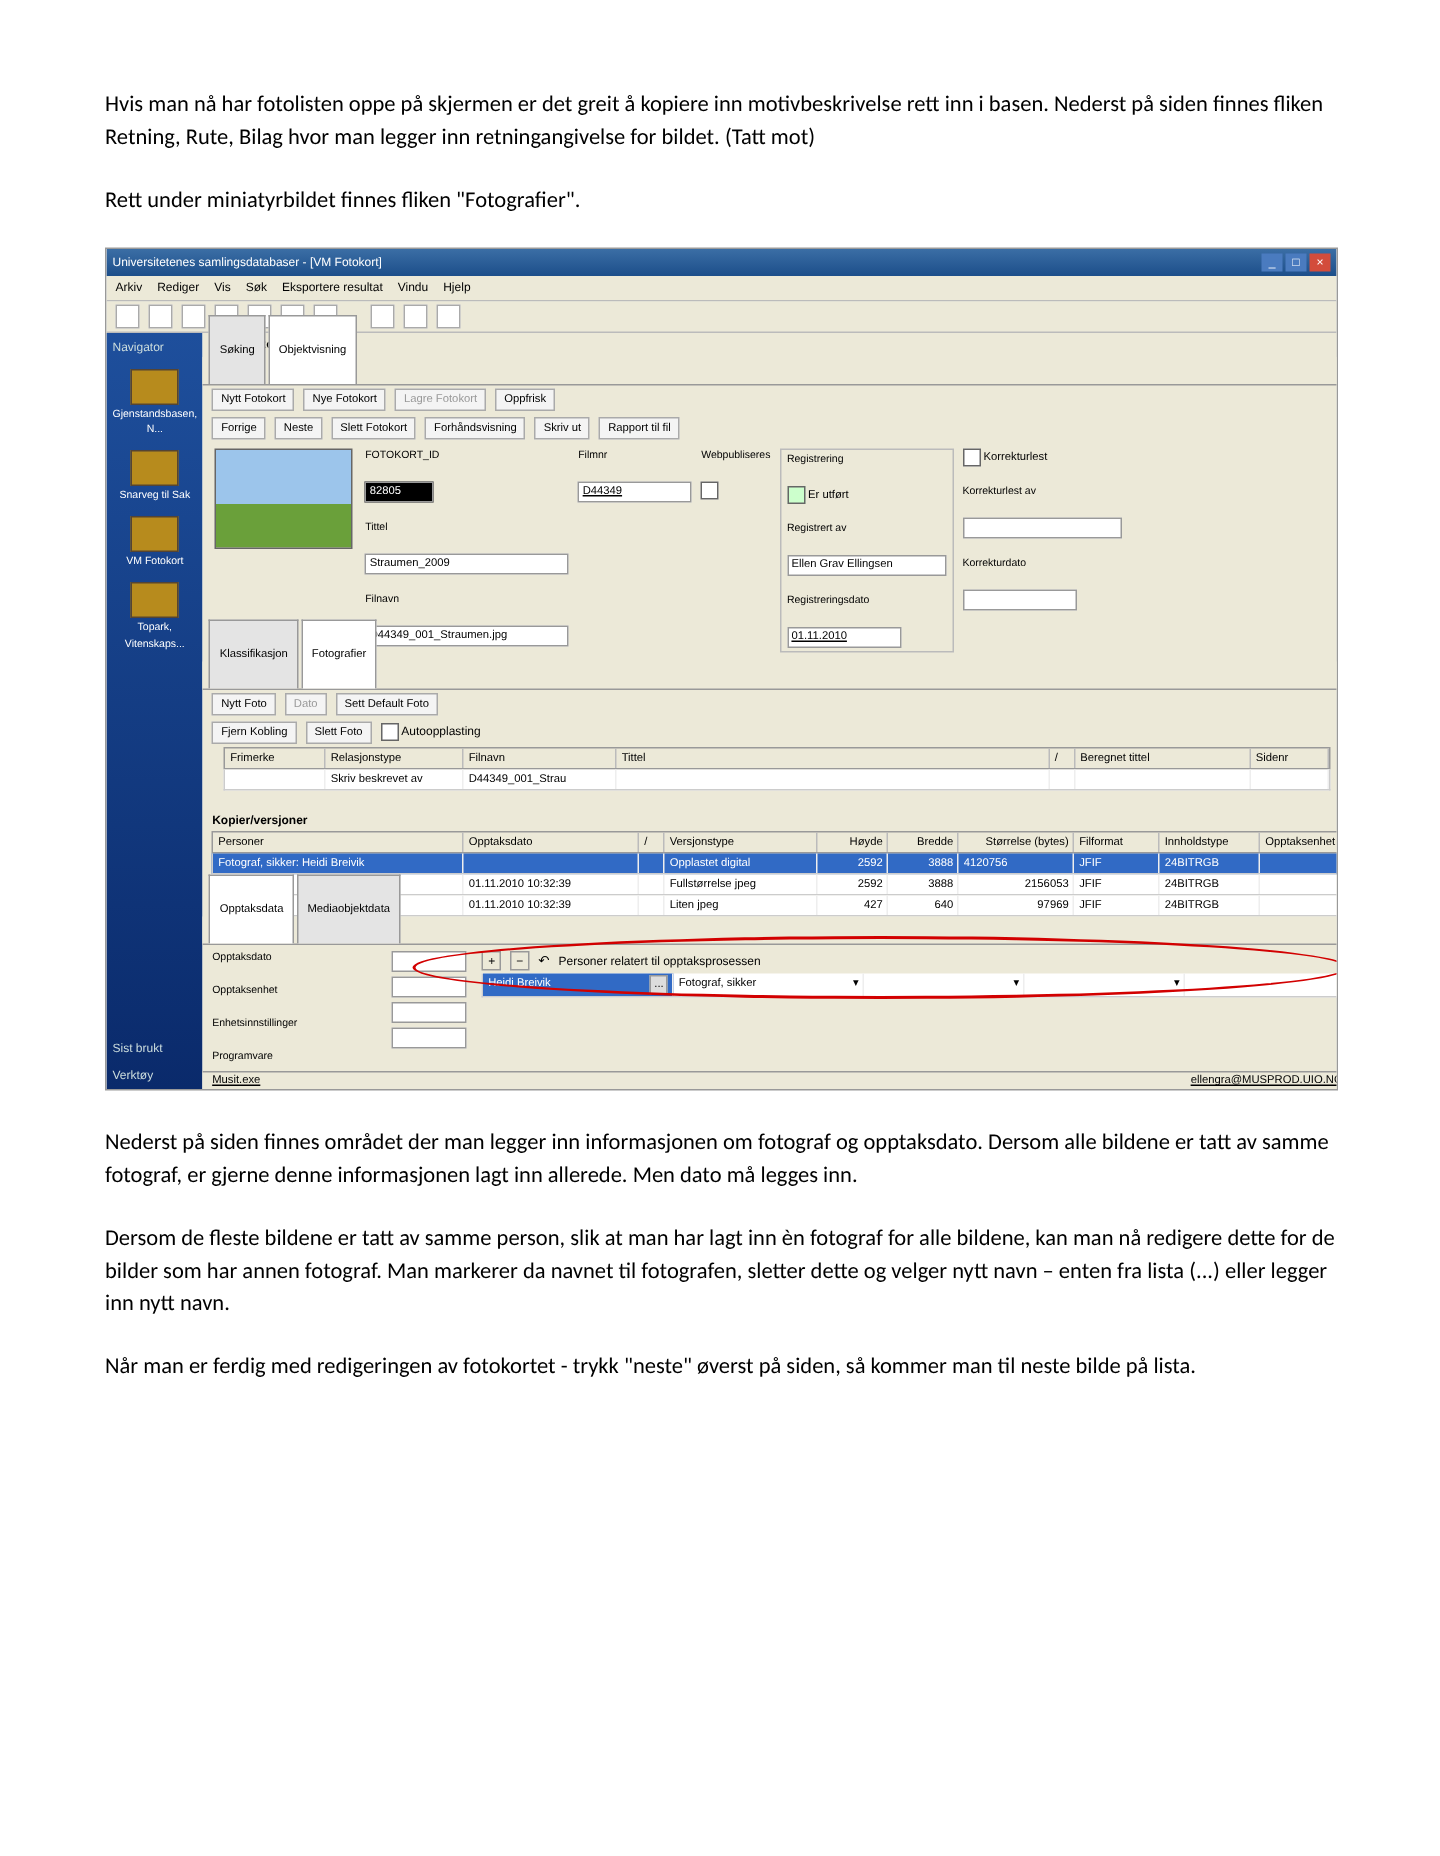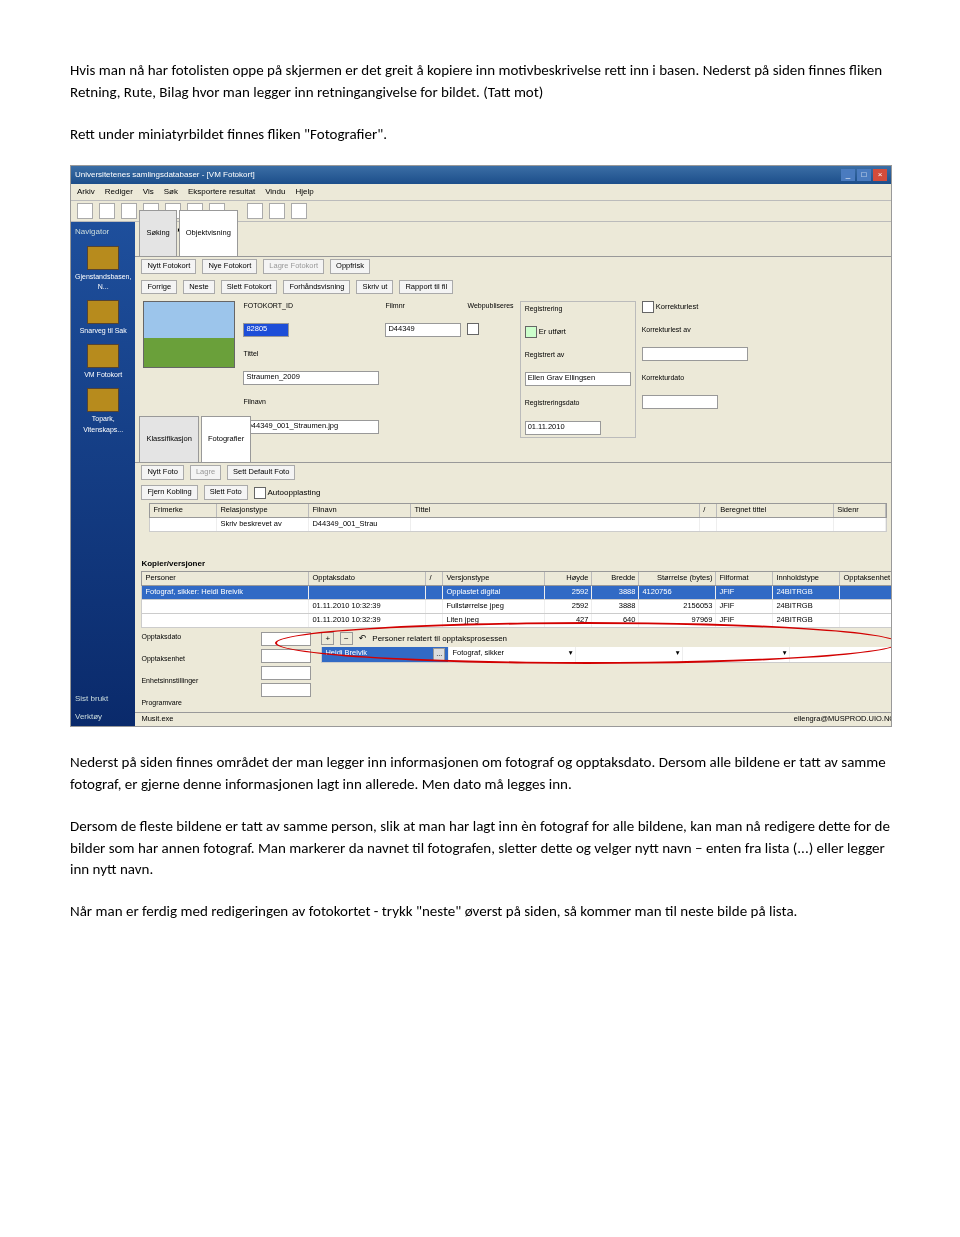--- a/index.html
+++ b/index.html
@@ -106,21 +106,21 @@
   }
   .thumb {
     width:90px;height:65px;background:linear-gradient(#9cc5eb 55%, #6aa03a 55%);border:1px solid #666;
   }
   .fieldset {
     display:flex;gap:6px;font-size:7.5px;
   }
   .fcol { display:flex;flex-direction:column;gap:12px;}
   .flabel{font-size:7px;}
   .finput{border:1px solid #999;background:#fff;height:12px;padding:0 2px;}
-  .w40{width:40px;} .w70{width:70px;} .w100{width:100px;} .w130{width:130px;}
+  .w40{width:40px;} .w70{width:70px;text-decoration:underline;} .w100{width:100px;} .w130{width:130px;}
   .chk { width:10px;height:10px;border:1px solid #666;display:inline-block;background:#fff;vertical-align:middle;}
   .grid-header {
     display:flex;background:#ece9d8;border:1px solid #999;font-size:7.5px;
   }
   .grid-header .gh { border-right:1px solid #bbb;padding:1px 3px; }
   .grid-row {
     display:flex;border:1px solid #ccc;border-top:none;font-size:7.5px;background:#fff;
   }
   .grid-row .gc { border-right:1px solid #eee;padding:1px 3px; }
   .grid-row.sel { background:#316ac5;color:#fff;}
@@ -131,21 +131,21 @@
   }
   .ellipse {
     position:absolute;
     border:2px solid #d20000;
     border-radius:50%;
     width:620px;height:38px;
     left:140px;top:-6px;
     pointer-events:none;
   }
   .statusbar {
-    height:16px;background:#ece9d8;border-top:1px solid #999;display:flex;align-items:center;justify-content:space-between;padding:0 6px;font-size:7.5px;
+    height:16px;background:#ece9d8;border-top:1px solid #999;display:flex;align-items:center;justify-content:space-between;padding:0 6px;font-size:7.5px;text-decoration:underline;
   }
 </style>
 </head>
 <body>
 
 <p class="para">Hvis man nå har fotolisten oppe på skjermen er det greit å kopiere inn motivbeskrivelse rett inn i basen. Nederst på siden finnes fliken Retning, Rute, Bilag hvor man legger inn retningangivelse for bildet. (Tatt mot)</p>
 <p class="para">Rett under miniatyrbildet finnes fliken "Fotografier".</p>
 
 <div class="screenshot">
 
@@ -227,21 +227,21 @@
         <div class="btn">Forhåndsvisning</div>
         <div class="btn">Skriv ut</div>
         <div class="btn">Rapport til fil</div>
       </div>
 
       <div class="photo-panel">
         <div class="thumb"></div>
         <div class="fieldset">
           <div class="fcol">
             <span class="flabel">FOTOKORT_ID</span>
-            <div class="finput w40" style="background:#1d4ed8;color:#fff">82805</div>
+            <div class="finput w40" style="background:#000000;color:#fff">82805</div>
             <span class="flabel">Tittel</span>
             <div class="finput w130">Straumen_2009</div>
             <span class="flabel">Filnavn</span>
             <div class="finput w130">D44349_001_Straumen.jpg</div>
           </div>
           <div class="fcol">
             <span class="flabel">Filmnr</span>
             <div class="finput w70">D44349</div>
           </div>
           <div class="fcol">
@@ -266,21 +266,21 @@
         </div>
       </div>
 
       <div class="tabbar" style="margin-top:2px">
         <div class="tab inactive">Klassifikasjon</div>
         <div class="tab">Fotografier</div>
       </div>
 
       <div class="btnrow">
         <div class="btn">Nytt Foto</div>
-        <div class="btn" style="color:#999">Lagre</div>
+        <div class="btn" style="color:#999">Dato</div>
         <div class="btn">Sett Default Foto</div>
       </div>
       <div class="btnrow">
         <div class="btn">Fjern Kobling</div>
         <div class="btn">Slett Foto</div>
         <div><span class="chk"></span> <span>Autoopplasting</span></div>
       </div>
 
       <div style="padding:0 14px">
         <div class="grid-header">
@@ -352,20 +352,24 @@
           <div class="gc" style="width:40px;text-align:right">640</div>
           <div class="gc" style="width:70px;text-align:right">97969</div>
           <div class="gc" style="width:50px">JFIF</div>
           <div class="gc" style="width:60px">24BITRGB</div>
           <div class="gc" style="flex:1"></div>
         </div>
       </div>
 
       <div class="spacer"></div>
 
+      <div class="tabbar">
+        <div class="tab">Opptaksdata</div>
+        <div class="tab inactive">Mediaobjektdata</div>
+      </div>
 
       <div class="ellipse-wrap">
         <div class="ellipse"></div>
         <div style="display:flex;gap:10px;">
           <div class="fcol" style="width:110px">
             <span class="flabel">Opptaksdato</span>
             <span class="flabel">Opptaksenhet</span>
             <span class="flabel">Enhetsinnstillinger</span>
             <span class="flabel">Programvare</span>
           </div>

